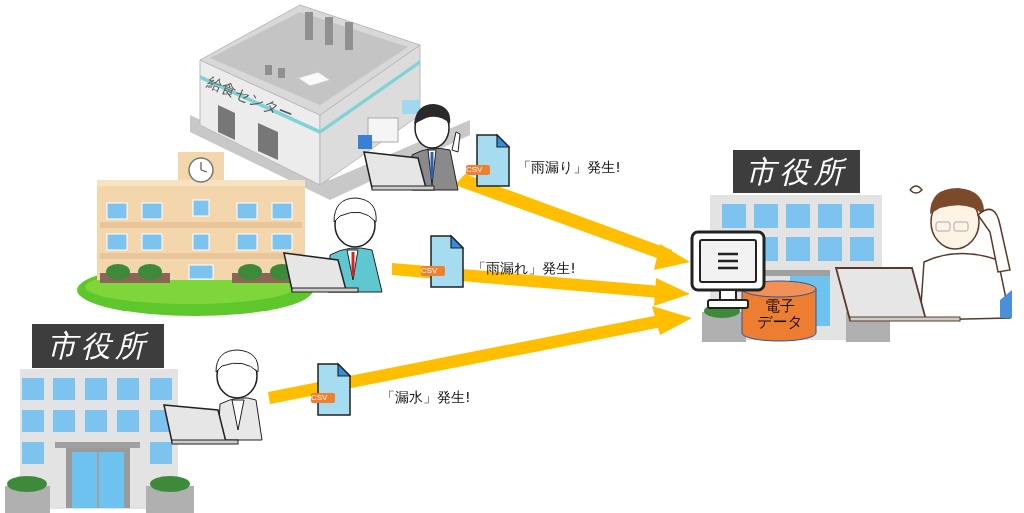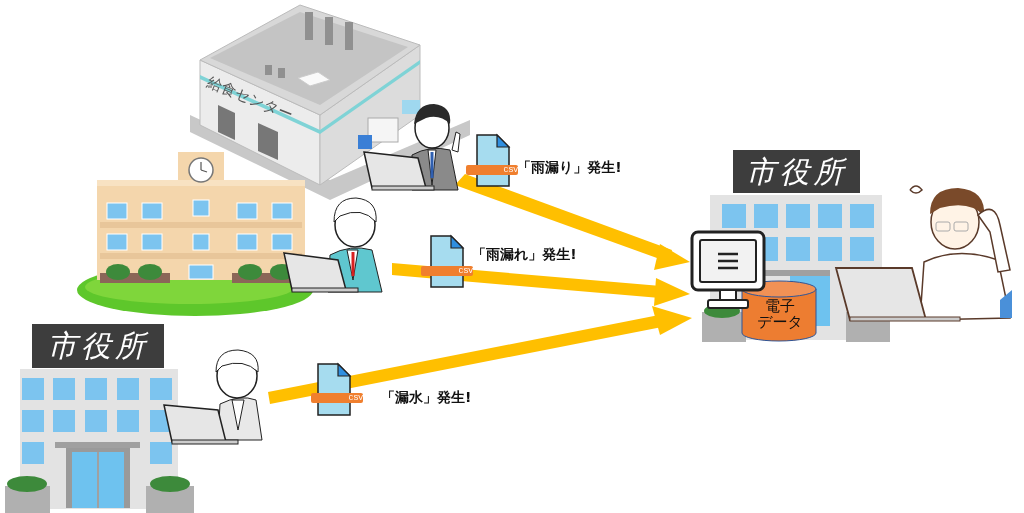--- a/index.html
+++ b/index.html
@@ -1,21 +1,21 @@
 <!DOCTYPE html>
 <html><head>
 <meta charset="utf-8">
 <style>
   html,body{margin:0;padding:0;background:#ffffff;}
   body{width:1024px;height:513px;position:relative;overflow:hidden;font-family:"DejaVu Sans",sans-serif;}
   .abs{position:absolute;}
   svg{position:absolute;left:0;top:0;}
-  .label{position:absolute;font-weight:bold;font-size:14px;color:#111;white-space:nowrap;font-family:"DejaVu Sans",sans-serif;}
+  .label{position:absolute;font-weight:normal;font-size:14px;color:#111;white-space:nowrap;font-family:"DejaVu Sans",sans-serif;}
   .sign{position:absolute;background:#3d3d3d;color:#fff;font-size:30px;letter-spacing:4px;text-align:center;font-family:"DejaVu Sans",sans-serif;font-style:italic;}
-  .csvbadge{position:absolute;background:#f07f2e;color:#fff;font-size:8px;border-radius:2px;text-align:right;font-family:Liberation Mono, monospace;padding-left:28px;}
+  .csvbadge{position:absolute;background:#f07f2e;color:#fff;font-size:8px;border-radius:2px;text-align:left;font-family:Liberation Sans, sans-serif;}
 </style>
 </head>
 <body>
 
 <svg width="1024" height="513" viewBox="0 0 1024 513">
 
   <g>
     <polygon points="455,185 465,174 672,250 668,262" fill="#ffbf00"></polygon>
     <polygon points="660,244 690,262 654,270" fill="#ffbf00"></polygon>
   </g>
@@ -202,19 +202,19 @@
 </svg>
 
 <div class="sign" style="left:733px;top:150px;width:127px;height:43px;line-height:43px;">市役所</div>
 <div class="sign" style="left:32px;top:324px;width:132px;height:44px;line-height:44px;">市役所</div>
 
 <div class="csvbadge" style="left:466px;top:165px;width:24px;height:10px;line-height:10px;">CSV</div>
 <div class="csvbadge" style="left:421px;top:266px;width:24px;height:10px;line-height:10px;">CSV</div>
 <div class="csvbadge" style="left:311px;top:393px;width:24px;height:10px;line-height:10px;">CSV</div>
 
 <div class="label" style="left:517px;top:159px;">「雨漏り」発生!</div>
-<div class="label" style="left:472px;top:246px;">「雨漏れ」発生!</div>
+<div class="label" style="left:472px;top:260px;">「雨漏れ」発生!</div>
 <div class="label" style="left:381px;top:389px;">「漏水」発生!</div>
 
 <div class="abs" style="left:752px;top:298px;width:56px;text-align:center;font-size:15px;line-height:16px;color:#111;font-family:Liberation Sans, sans-serif;">
   <div>電子</div>
   <div>データ</div>
 </div>
 
 </body></html>

